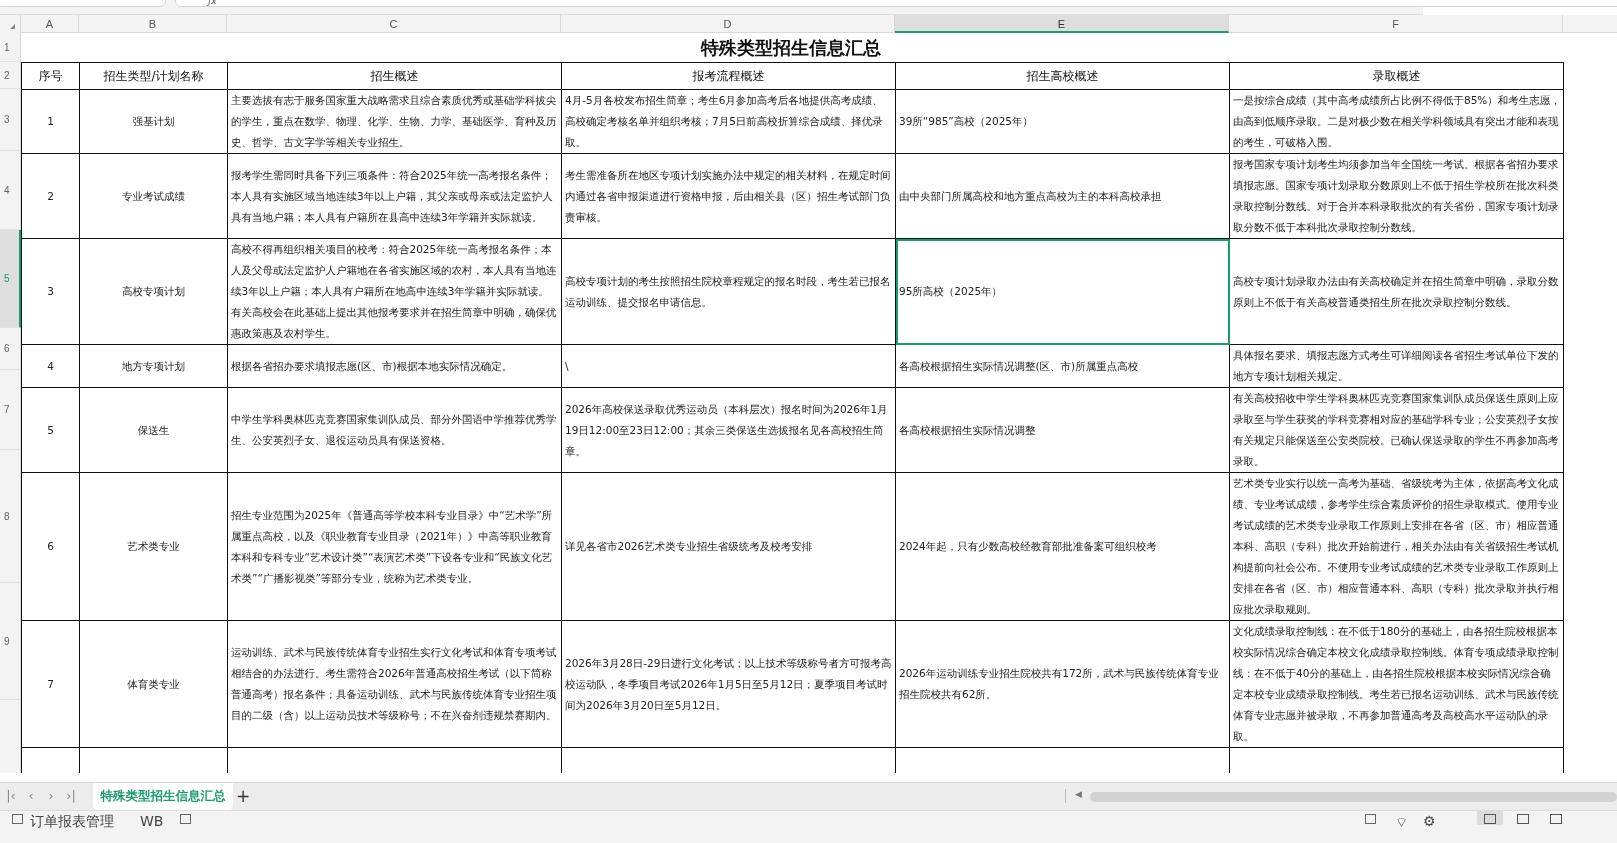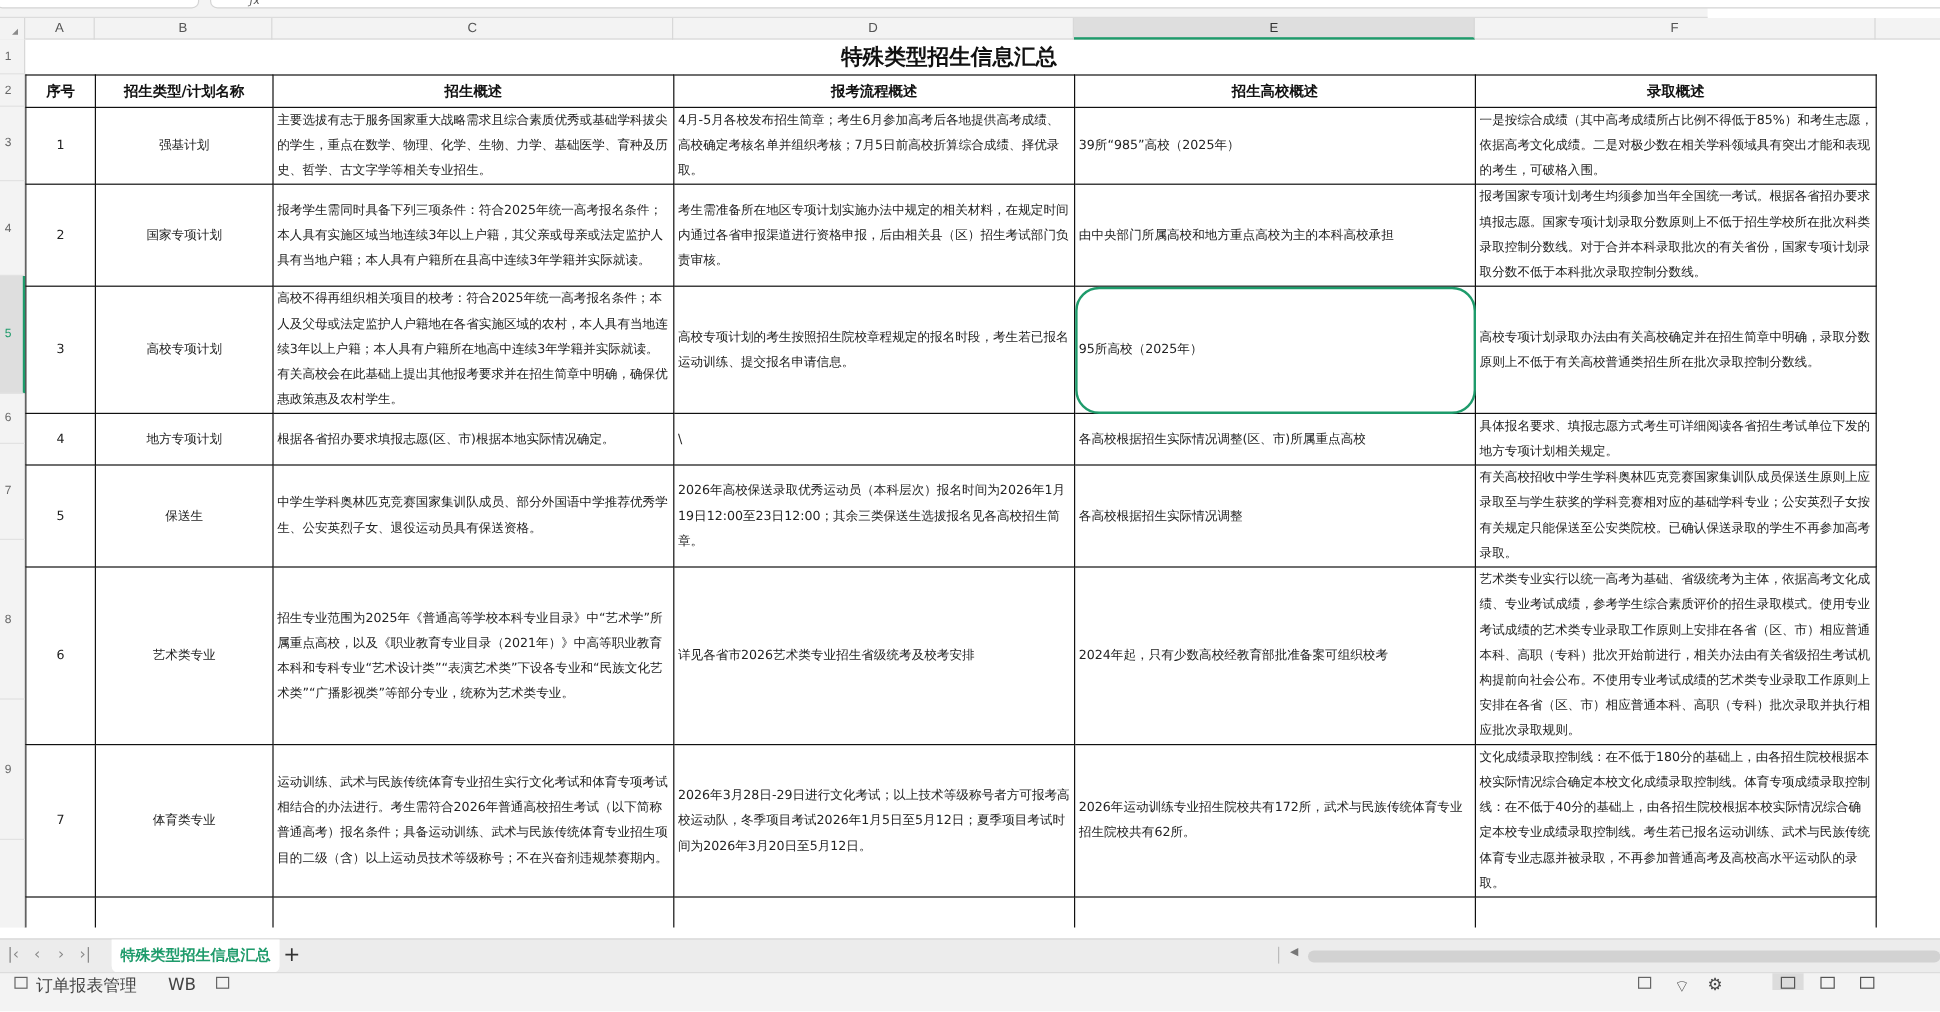--- a/index.html
+++ b/index.html
@@ -22,24 +22,24 @@
   
   .rowhdr { position: absolute; left: 0; top: 33px; width: 21px; background: #f3f3f3; border-right: 1px solid #d8d8d8; }
   .rowcell { position: absolute; left: 0; width: 21px; font-size: 10px; color: #666; text-align: left; padding-left: 4px; border-bottom: 1px solid #e2e2e2; font-family: "Liberation Sans", sans-serif; display: flex; align-items: center; }
   .rowcell.active { background: #dedede; color: #1e9b6b; border-right: 2px solid #1e9b6b; }
 
   
   .grid { position: absolute; left: 21px; top: 33px; width: 1596px; height: 740px; overflow: hidden; }
   .title { position: absolute; left: 0; top: 0; height: 29px; width: 1540px; text-align: center; font-size: 18px; font-weight: bold; color: #111; line-height: 29px; padding-left: 0; }
   table { position: absolute; left: 0; top: 29px; border-collapse: collapse; table-layout: fixed; }
   td, th { border: 1px solid #111; font-size: 10.5px; color: #222; vertical-align: middle; line-height: 21px; overflow: hidden; }
-  th { font-weight: bold; font-size: 12px; color: #111; text-align: center; height: 27px; }
+  th { font-weight: normal; font-size: 12px; color: #111; text-align: center; height: 27px; }
   td.c { text-align: center; }
   td.l { text-align: left; padding: 0 2px 0 3px; }
-  td.sel { outline: 2px solid #1e9b6b; outline-offset: -2px; border-radius: 20px; }
+  td.sel { outline: 2px solid #1e9b6b; outline-offset: -2px; }
 
   
   .tabbar { position: absolute; left: 0; top: 782px; width: 1617px; height: 28px; background: #ececec; border-top: 1px solid #d6d6d6; }
   .navbtn { position: absolute; top: 5px; font-size: 13px; color: #8a8a8a; width: 14px; text-align: center; font-family: "DejaVu Sans", sans-serif; }
   .sheettab { position: absolute; left: 93px; top: 0; height: 28px; width: 140px; background: #fff; border-radius: 0 0 6px 6px; color: #1e9b6b; font-weight: bold; font-size: 12.5px; text-align: center; line-height: 26px; }
   .addsheet { position: absolute; left: 236px; top: 3px; font-size: 17px; color: #333; }
   .hscroll { position: absolute; left: 1090px; top: 9px; width: 527px; height: 10px; background: #d2d2d2; border-radius: 5px; }
   .hscroll-left { position: absolute; left: 1075px; top: 6px; font-size: 9px; color: #777; }
   .hscroll-div { position: absolute; left: 1065px; top: 6px; width: 1px; height: 14px; background: #bbb; }
 
@@ -104,25 +104,25 @@
         <th>报考流程概述</th>
         <th>招生高校概述</th>
         <th>录取概述</th>
       </tr>
       <tr style="height:62px">
         <td class="c">1</td>
         <td class="c">强基计划</td>
         <td class="l">主要选拔有志于服务国家重大战略需求且综合素质优秀或基础学科拔尖的学生，重点在数学、物理、化学、生物、力学、基础医学、育种及历史、哲学、古文字学等相关专业招生。</td>
         <td class="l">4月-5月各校发布招生简章；考生6月参加高考后各地提供高考成绩、高校确定考核名单并组织考核；7月5日前高校折算综合成绩、择优录取。</td>
         <td class="l">39所“985”高校（2025年）</td>
-        <td class="l">一是按综合成绩（其中高考成绩所占比例不得低于85%）和考生志愿，依据高考文化成绩。二是对极少数在相关学科领域具有突出才能和表现的考生，可破格入围。</td>
+        <td class="l">一是按综合成绩（其中高考成绩所占比例不得低于85%）和考生志愿，由高到低顺序录取。二是对极少数在相关学科领域具有突出才能和表现的考生，可破格入围。</td>
       </tr>
       <tr style="height:79px">
         <td class="c">2</td>
-        <td class="c">国家专项计划</td>
+        <td class="c">专业考试成绩</td>
         <td class="l">报考学生需同时具备下列三项条件：符合2025年统一高考报名条件；本人具有实施区域当地连续3年以上户籍，其父亲或母亲或法定监护人具有当地户籍；本人具有户籍所在县高中连续3年学籍并实际就读。</td>
         <td class="l">考生需准备所在地区专项计划实施办法中规定的相关材料，在规定时间内通过各省申报渠道进行资格申报，后由相关县（区）招生考试部门负责审核。</td>
         <td class="l">由中央部门所属高校和地方重点高校为主的本科高校承担</td>
         <td class="l">报考国家专项计划考生均须参加当年全国统一考试。根据各省招办要求填报志愿。国家专项计划录取分数原则上不低于招生学校所在批次科类录取控制分数线。对于合并本科录取批次的有关省份，国家专项计划录取分数不低于本科批次录取控制分数线。</td>
       </tr>
       <tr style="height:98px">
         <td class="c">3</td>
         <td class="c">高校专项计划</td>
         <td class="l">高校不得再组织相关项目的校考：符合2025年统一高考报名条件；本人及父母或法定监护人户籍地在各省实施区域的农村，本人具有当地连续3年以上户籍；本人具有户籍所在地高中连续3年学籍并实际就读。有关高校会在此基础上提出其他报考要求并在招生简章中明确，确保优惠政策惠及农村学生。</td>
         <td class="l">高校专项计划的考生按照招生院校章程规定的报名时段，考生若已报名运动训练、提交报名申请信息。</td>

